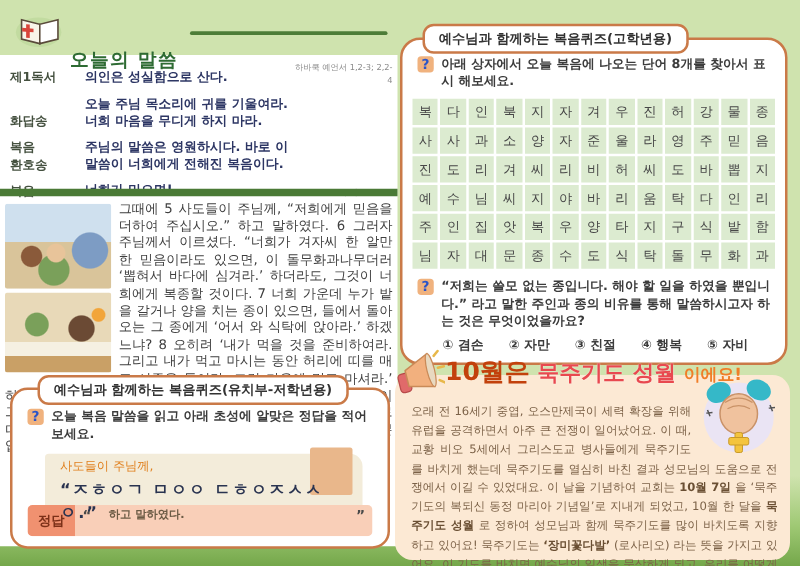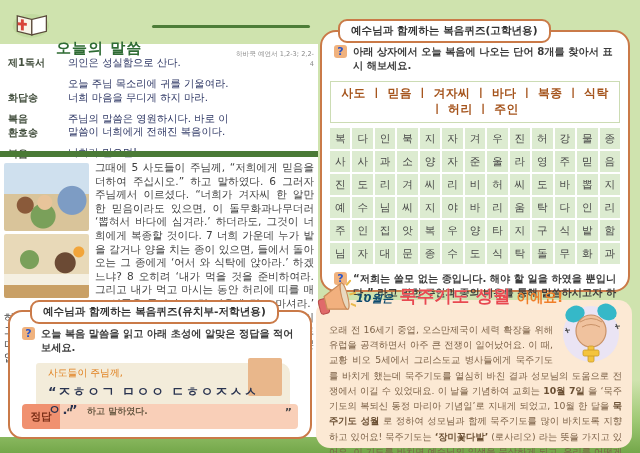--- a/index.html
+++ b/index.html
@@ -12,21 +12,21 @@
   .lp-white{position:absolute;left:0;top:44px;width:318px;height:393px;background:#ffffff;}
 
   .lp-header{position:absolute;left:10px;top:8px;width:300px;height:36px;display:flex;align-items:center;gap:6px;}
   .lp-title{font-size:15px;font-weight:800;color:#2e6b33;letter-spacing:1px;white-space:nowrap;margin-top:45px;}
   .lp-rule{flex:1;height:3px;background:#4d7d38;border-radius:2px;margin-left:4px;}
 
   .readings{position:absolute;left:8px;top:48px;width:306px;}
   .reading-row{display:flex;align-items:flex-end;margin-bottom:7px;}
   .reading-label{width:50px;min-width:50px;font-size:10px;font-weight:700;color:#44503f;
     text-align:justify;text-align-last:justify;white-space:pre-line;line-height:1.35;}
-  .reading-text{flex:1;font-size:10.3px;font-weight:400;color:#2d3664;padding:0 4px 0 10px;line-height:1.35;}
+  .reading-text{flex:1;font-size:10.3px;font-weight:700;color:#2d3664;padding:0 4px 0 10px;line-height:1.35;}
   .reading-ref{width:78px;min-width:78px;font-size:6.6px;color:#8a8a8a;text-align:right;white-space:pre-line;line-height:1.5;padding-top:2px;}
 
   .green-bar{position:absolute;left:0;top:151px;width:318px;height:6px;background:#4a7a36;}
 
   .gospel{position:absolute;left:4px;top:161px;width:310px;font-size:10.6px;line-height:13.6px;
     color:#3f3f3f;text-align:justify;}
   .gospel-imgs{float:left;width:85px;margin:2px 6px 2px 0;}
   .gospel-img{width:85px;border-radius:2px;margin-bottom:3px;}
   .img-apostles{height:68px;
     background:
@@ -73,21 +73,21 @@
   .wordlist{margin:7px 8px 0;border:1.5px solid #ccdcb4;padding:4px 2px;text-align:center;
     color:#a5541c;font-weight:800;font-size:11.8px;letter-spacing:0.5px;}
   .ws-grid{margin:5px 8px 0;display:grid;grid-template-columns:repeat(13,1fr);gap:2px;}
   .ws-cell{background:#dcebd0;text-align:center;font-size:10.6px;color:#474747;padding:4px 0 3px;}
   .q2row{margin:8px 8px 0 12px;}
   .q2-options{display:flex;gap:20px;margin:4px 0 0 32px;font-size:10.3px;color:#3c3c3c;font-weight:600;}
   .q2-option{white-space:nowrap;}
 
   .rosary{position:absolute;left:4px;top:300px;width:316px;height:148px;background:#fce9d4;border-radius:14px;}
   .rosary-header{position:absolute;left:40px;top:-16px;display:flex;align-items:baseline;gap:6px;white-space:nowrap;}
-  .rh1{font-size:11px;font-weight:800;color:#0c4a6e;font-style:italic;}
+  .rh1{font-size:20px;font-weight:800;color:#c2410c;}
   .rh2{font-size:17.5px;font-weight:800;color:#e8494f;text-shadow:0 0 1px #fff;}
   .rh3{font-size:13.5px;font-weight:800;color:#f07e28;}
   .megaphone{position:absolute;left:-2px;top:-22px;}
   .rosary-body{padding:22px 10px 6px 13px;font-size:9.3px;line-height:1.64;color:#7c6248;text-align:justify;}
   .seg{white-space:normal;}
   .seg.bold{font-weight:800;color:#6a4f33;}
   .hands-float{float:right;width:66px;height:60px;margin:-20px -2px 2px 5px;position:relative;}
   .hands-float svg{position:absolute;left:0;top:-8px;}
 </style>
 </head>
@@ -171,21 +171,20 @@
   </div>
 
   <div id="right-page">
 
     <div class="qbox-right">
       <div class="pill">예수님과 함께하는 복음퀴즈(고학년용)</div>
       <div class="qrow" style="margin-top:13px">
         <span class="qicon">?</span>
         <span class="qtext">아래 상자에서 오늘 복음에 나오는 단어 8개를 찾아서 표시 해보세요.</span>
       </div>
-      <div class="wordlist">사도 ㅣ 믿음 ㅣ 겨자씨 ㅣ 바다 ㅣ 복종 ㅣ 식탁 ㅣ 허리 ㅣ 주인</div>
       <div class="ws-grid" id="ws-grid">
           <div class="ws-cell">복</div>
           <div class="ws-cell">다</div>
           <div class="ws-cell">인</div>
           <div class="ws-cell">북</div>
           <div class="ws-cell">지</div>
           <div class="ws-cell">자</div>
           <div class="ws-cell">겨</div>
           <div class="ws-cell">우</div>
           <div class="ws-cell">진</div>

